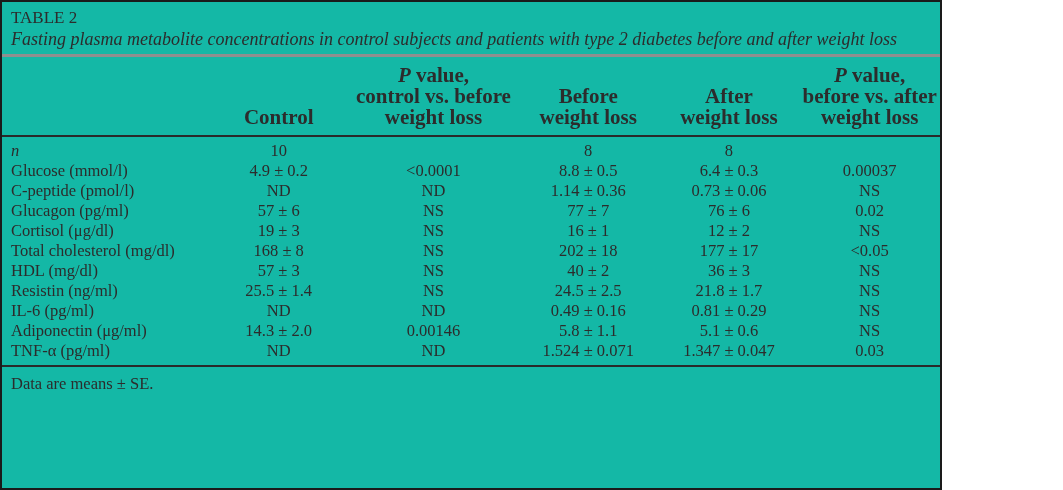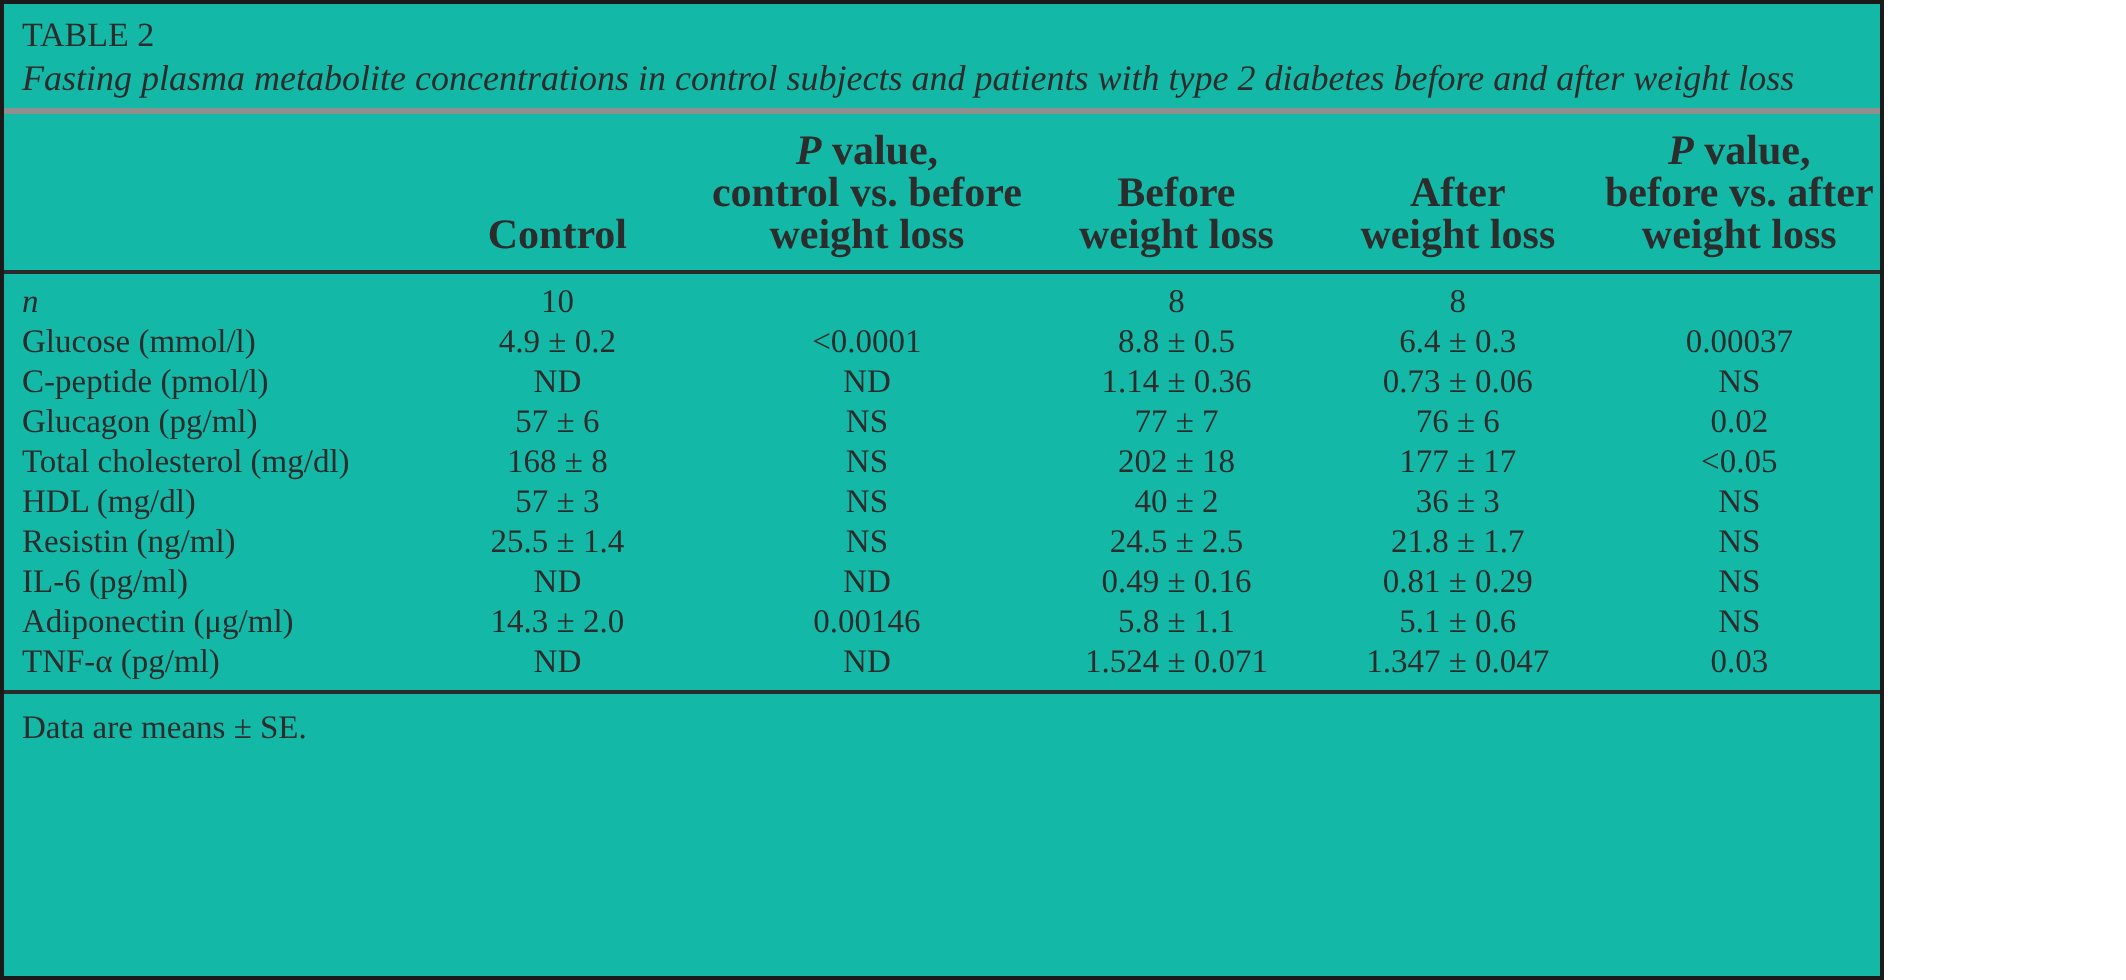--- a/index.html
+++ b/index.html
@@ -123,20 +123,28 @@
 
   <tr>
     <th class="row-label">Glucagon (pg/ml)</th>
     <td>57 ± 6</td>
     <td>NS</td>
     <td>77 ± 7</td>
     <td>76 ± 6</td>
     <td>0.02</td>
   </tr>
 
+  <tr>
+    <th class="row-label">Cortisol (μg/dl)</th>
+    <td>19 ± 3</td>
+    <td>NS</td>
+    <td>16 ± 1</td>
+    <td>12 ± 2</td>
+    <td>NS</td>
+  </tr>
 
   <tr>
     <th class="row-label">Total cholesterol (mg/dl)</th>
     <td>168 ± 8</td>
     <td>NS</td>
     <td>202 ± 18</td>
     <td>177 ± 17</td>
     <td>&lt;0.05</td>
   </tr>
 

